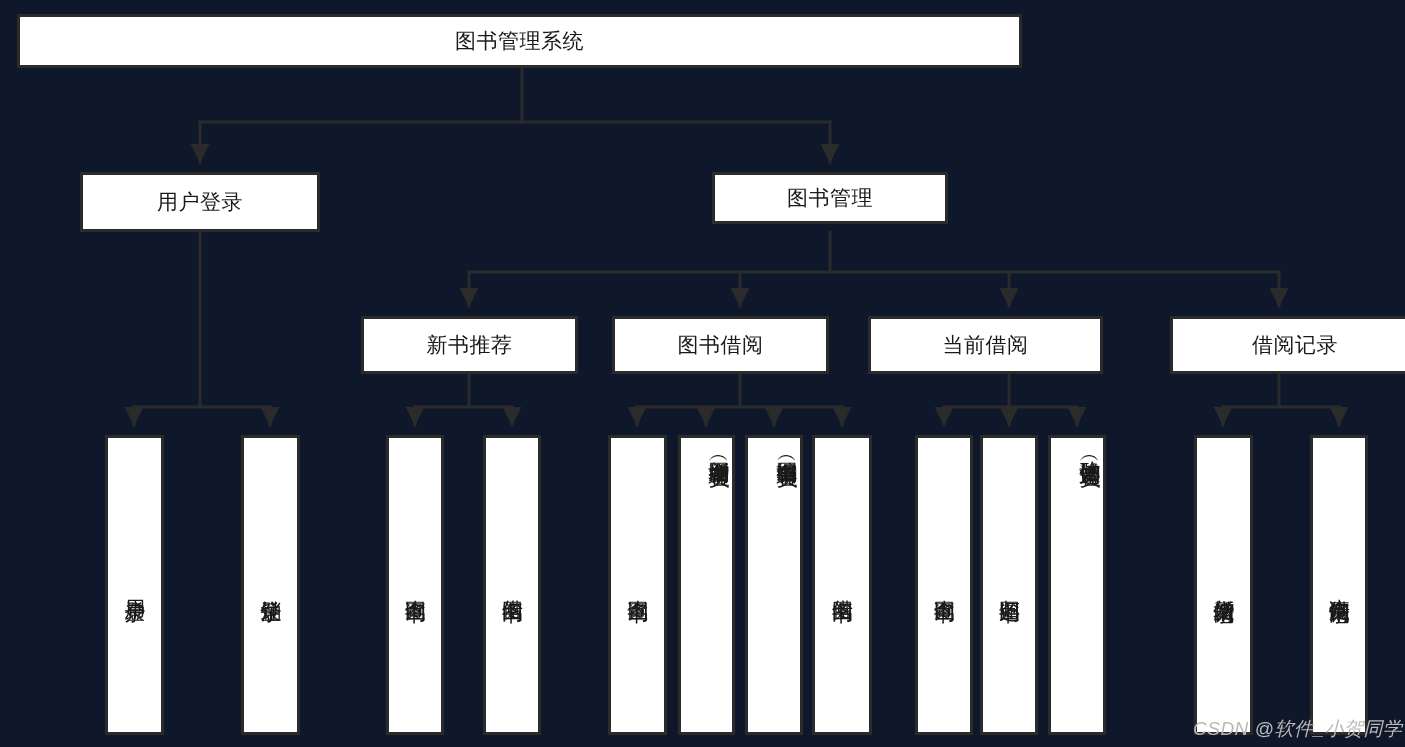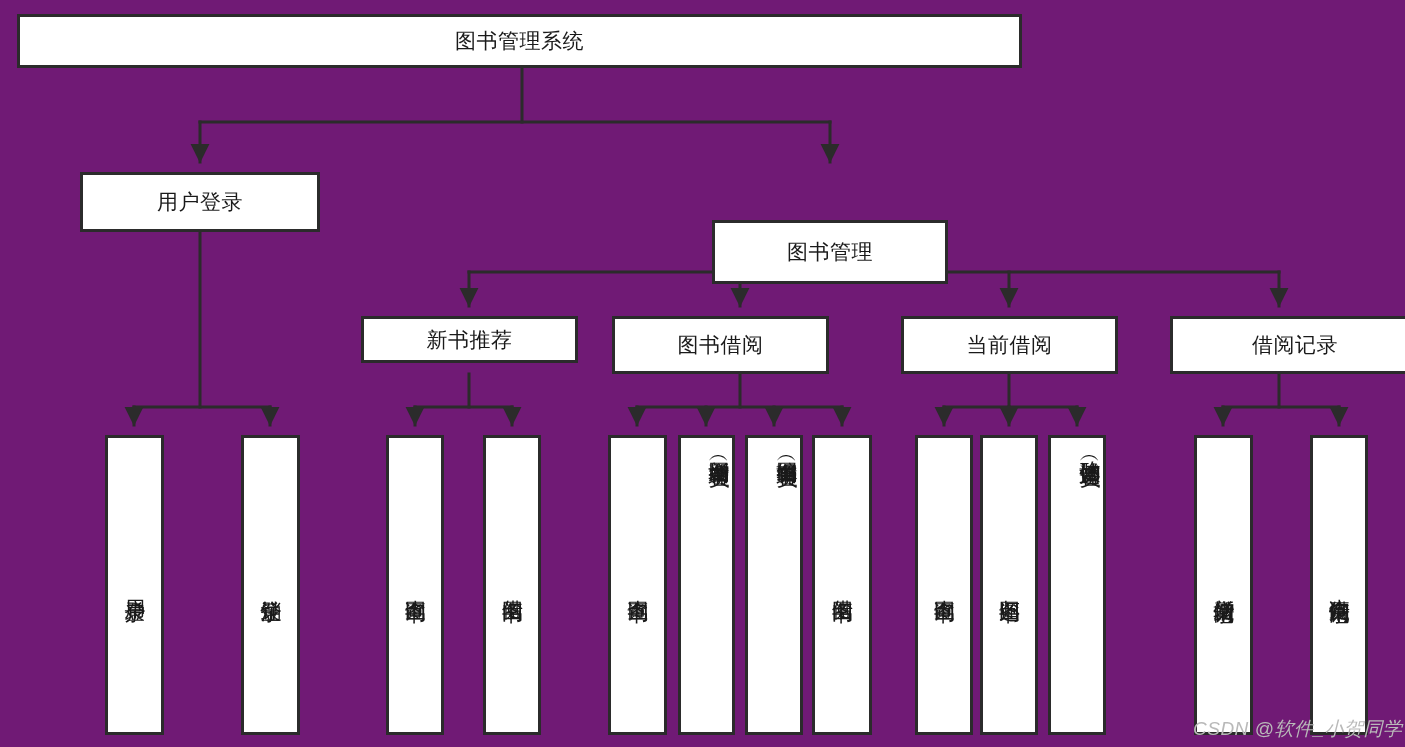--- a/index.html
+++ b/index.html
@@ -7,21 +7,21 @@
     padding: 0;
     background: #ffffff;
   }
   body {
     font-family: "Liberation Sans", "DejaVu Sans", sans-serif;
   }
   #canvas {
     position: relative;
     width: 1405px;
     height: 747px;
-    background: #701a75;
+    background: #0f172a;
     overflow: hidden;
   }
   #wires {
     position: absolute;
     left: 0;
     top: 0;
     width: 1405px;
     height: 747px;
     pointer-events: none;
   }
@@ -117,25 +117,25 @@
       <path d="M 1279 374 L 1279 407"></path>
       <path d="M 1223 407 L 1339 407"></path>
       <path d="M 1223 407 L 1223 425" marker-end="url(#arrow)"></path>
       <path d="M 1339 407 L 1339 425" marker-end="url(#arrow)"></path>
     </g>
   </svg>
 
   <div class="node h" style="left: 17px; top: 14px; width: 1005px; height: 54px;">图书管理系统</div>
 
   <div class="node h" style="left: 80px; top: 172px; width: 240px; height: 60px;">用户登录</div>
-  <div class="node h" style="left: 712px; top: 172px; width: 236px; height: 64px; margin-top: 48px;">图书管理</div>
+  <div class="node h" style="left: 712px; top: 172px; width: 236px; height: 52px;">图书管理</div>
 
-  <div class="node h" style="left: 361px; top: 316px; width: 217px; height: 47px;">新书推荐</div>
+  <div class="node h" style="left: 361px; top: 316px; width: 217px; height: 58px;">新书推荐</div>
   <div class="node h" style="left: 612px; top: 316px; width: 217px; height: 58px;">图书借阅</div>
-  <div class="node h" style="left: 901px; top: 316px; width: 217px; height: 58px;">当前借阅</div>
+  <div class="node h" style="left: 868px; top: 316px; width: 235px; height: 58px;">当前借阅</div>
   <div class="node h" style="left: 1170px; top: 316px; width: 250px; height: 58px;">借阅记录</div>
 
   <div class="node v center" style="left: 105px; top: 435px; width: 59px; height: 300px;">用户登录</div>
   <div class="node v center" style="left: 241px; top: 435px; width: 59px; height: 300px;">注销登录</div>
   <div class="node v center" style="left: 386px; top: 435px; width: 58px; height: 300px;">查询图书</div>
   <div class="node v center" style="left: 483px; top: 435px; width: 58px; height: 300px;">借阅图书</div>
   <div class="node v center" style="left: 608px; top: 435px; width: 59px; height: 300px;">查询图书</div>
   <div class="node v" style="left: 678px; top: 435px; width: 57px; height: 300px;">新增图书（管理员）</div>
   <div class="node v" style="left: 745px; top: 435px; width: 58px; height: 300px;">编辑图书（管理员）</div>
   <div class="node v center" style="left: 812px; top: 435px; width: 60px; height: 300px;">借阅图书</div>

